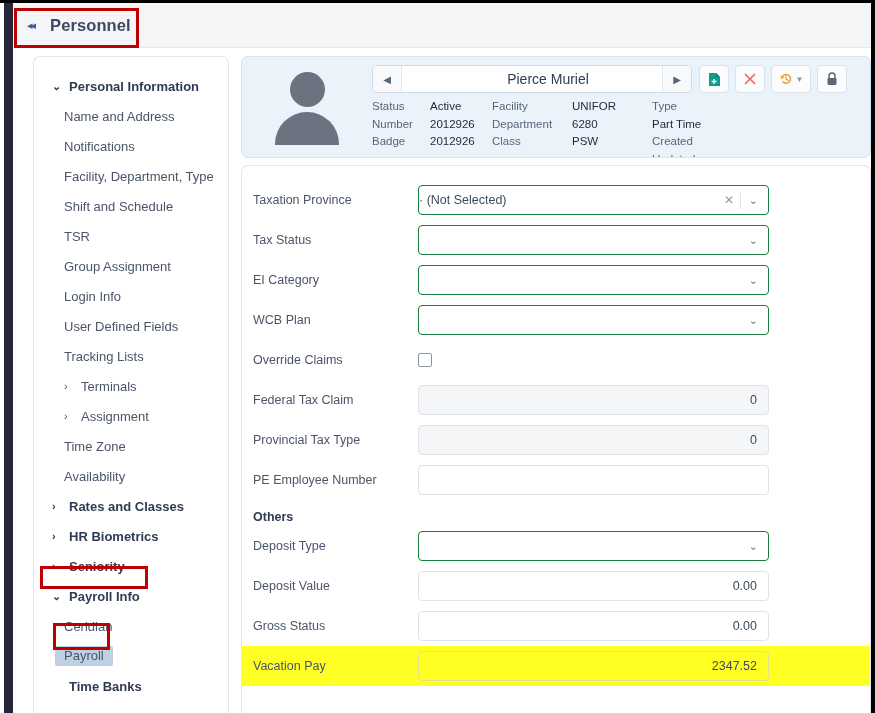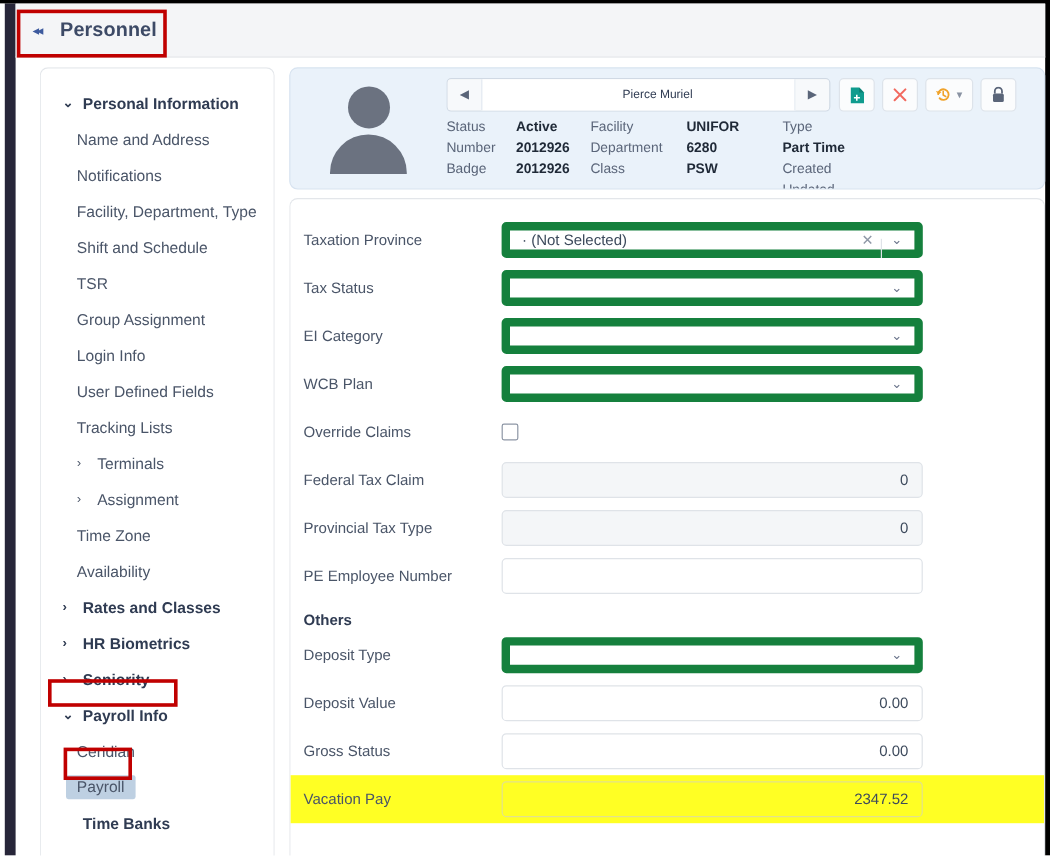--- a/index.html
+++ b/index.html
@@ -141,39 +141,39 @@
   .nav-arrow {
     width: 28px; height: 26px;
     display: flex; align-items: center; justify-content: center;
     color: #5a6579; font-size: 10px; cursor: pointer;
     background: #f7f9fb;
   }
   .name-field {
     flex: 1; height: 39px; background: #ffffff;
     border-left: 1px solid #e2e8f0; border-right: 1px solid #e2e8f0;
     display: flex; align-items: center; justify-content: center;
-    font-size: 10px; color: #2f3b52; font-weight: normal; padding-left: 32px;
+    font-size: 14px; color: #2f3b52; font-weight: normal; padding-left: 32px;
   }
   .tool-btns { display: flex; align-items: center; margin-left: 7px; }
   .tbtn {
     width: 30px; height: 28px;
     border: 1px solid #dde3ea; border-radius: 4px;
     background: #fbfcfd; margin-right: 6px;
     display: flex; align-items: center; justify-content: center;
     cursor: pointer;
   }
   .tbtn.with-caret { width: 40px; }
   .tbtn .caret-sm { font-size: 8px; color: #8a93a3; margin-left: 3px; }
 
   .meta-grid {
     display: flex; font-size: 11.5px; line-height: 17.5px;
   }
   .meta-col { display: flex; }
   .meta-col .lbl { color: #5a6579; }
-  .meta-col .val { color: #1f2937; font-weight: bold; }
+  .meta-col .val { color: #1f2937; font-weight: normal; }
   .mc1 { width: 120px; }
   .mc1 .lbl { width: 58px; }
   .mc2 { width: 160px; }
   .mc2 .lbl { width: 80px; }
   .mc3 { width: 140px; flex-direction: column; }
   .mc3 .lbl { width: 58px; }
 
   
   .form-card {
     position: relative;
@@ -194,24 +194,23 @@
   .frow.highlight { background: #ffff24; }
   .flabel {
     width: 165px; font-size: 12.5px; color: #4a5568;
     flex-shrink: 0;
   }
   .fcontrol { width: 351px; }
 
   .sel {
     position: relative;
     height: 30px; width: 100%;
-    border: 7px solid #15803d; border-radius: 4px;
+    border: 1px solid #15803d; border-radius: 4px;
     background: #ffffff;
     display: flex; align-items: center;
-    padding-left: 10px;
     font-size: 12.5px; color: #3d4a5c;
     cursor: pointer;
   }
   .sel .chev {
     position: absolute; right: 10px; top: 50%;
     transform: translateY(-50%);
     font-size: 11px; color: #69738a;
   }
   .sel .clear {
     position: absolute; right: 34px; top: 50%;

